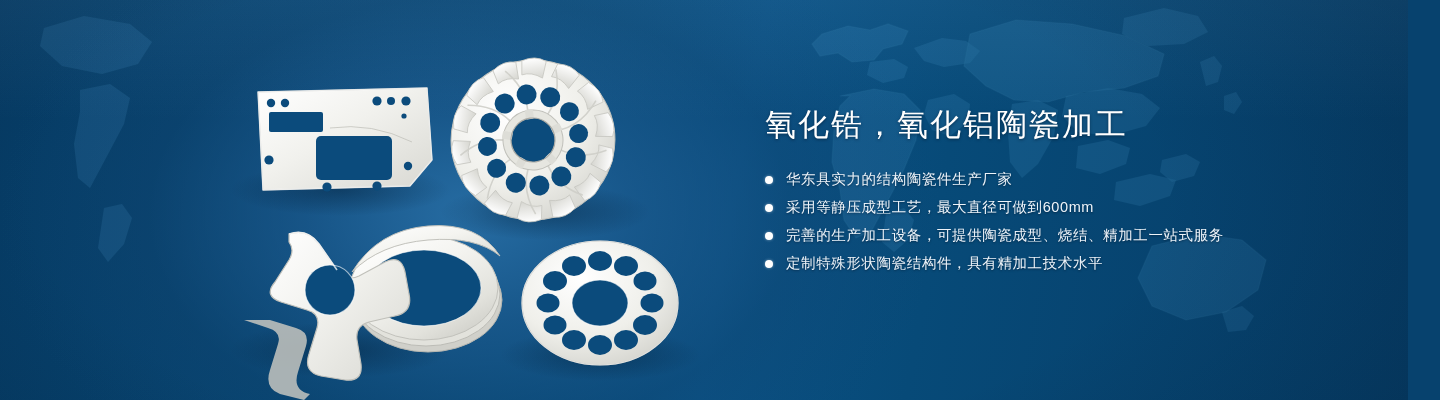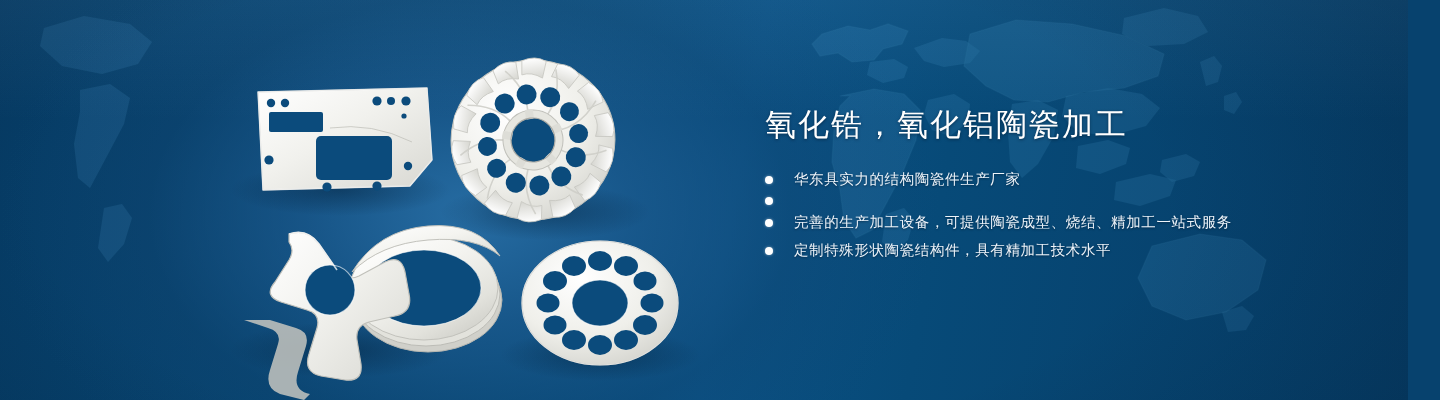--- a/index.html
+++ b/index.html
@@ -77,21 +77,20 @@
   .bullets {
     list-style: none;
     margin: 0;
     padding: 0;
   }
   .bullet {
     display: flex;
     align-items: center;
     margin-bottom: 7px;
     white-space: nowrap;
-    gap: 8px;
   }
   .dot {
     width: 8px;
     height: 8px;
     border-radius: 50%;
     background: #ffffff;
     flex: 0 0 8px;
     margin-right: 13px;
     box-shadow: 0 0 3px rgba(255,255,255,0.45);
   }
@@ -324,20 +323,21 @@
   <div class="copy">
     <h1 class="headline">氧化锆，氧化铝陶瓷加工</h1>
 
     <ul class="bullets">
       <li class="bullet">
         <span class="dot"></span>
         <span class="bullet-text">华东具实力的结构陶瓷件生产厂家</span>
       </li>
       <li class="bullet">
         <span class="dot"></span>
+        <span class="bullet-text">采用等静压成型工艺，最大直径可做到600mm</span>
       </li>
       <li class="bullet">
         <span class="dot"></span>
         <span class="bullet-text">完善的生产加工设备，可提供陶瓷成型、烧结、精加工一站式服务</span>
       </li>
       <li class="bullet">
         <span class="dot"></span>
         <span class="bullet-text">定制特殊形状陶瓷结构件，具有精加工技术水平</span>
       </li>
     </ul>

